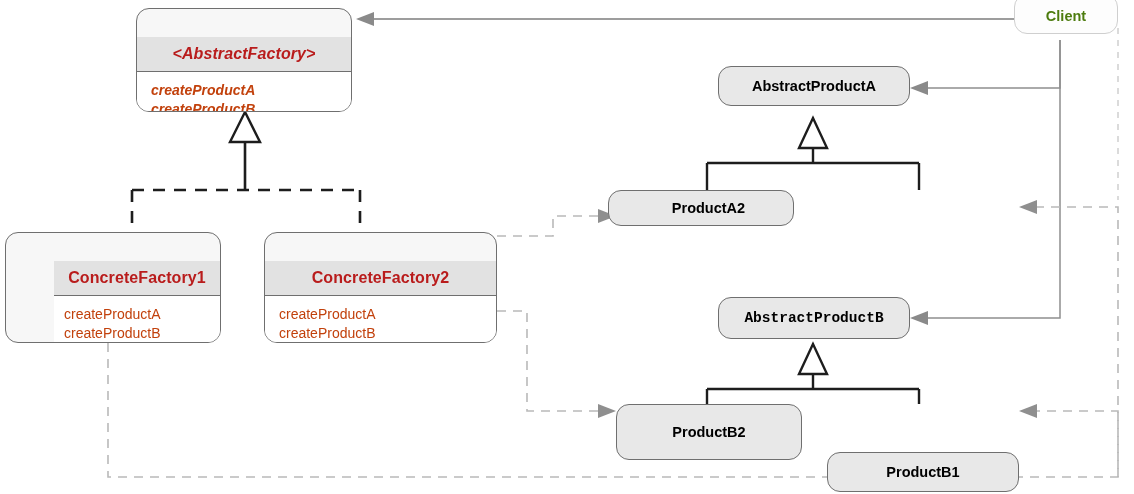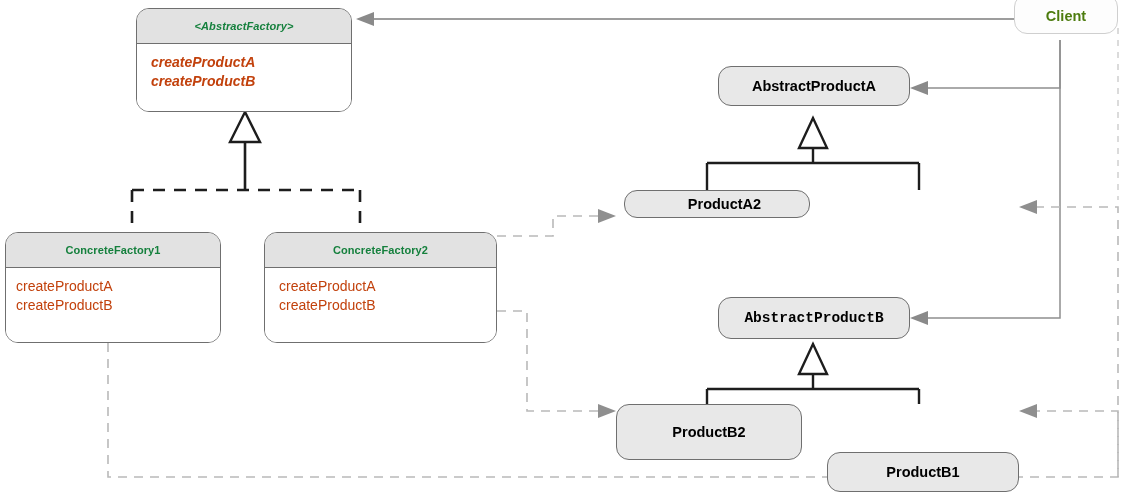--- a/index.html
+++ b/index.html
@@ -26,28 +26,29 @@
     box-sizing: border-box;
     border: 1.4px solid #6f6f6f;
     border-radius: 13px;
     background: #f7f7f7;
     overflow: hidden;
   }
   .node .hdr {
     box-sizing: border-box;
     width: 100%;
     background: #e2e2e2;
-    color: #15803d;
+    color: #b91c1c;
     font-weight: bold;
-    font-size: 11px;
+    font-size: 16px;
     text-align: center;
     letter-spacing: 0.1px;
     display: flex;
     align-items: center;
     justify-content: center;
+    margin-top: 28px;
   }
   .node .hdr.italic { font-style: italic; }
   .node .body {
     box-sizing: border-box;
     width: 100%;
     background: #ffffff;
     border-top: 1.3px solid #6f6f6f;
     padding: 9px 0 0 14px;
   }
   .node .body .m {
@@ -150,41 +151,41 @@
   </svg>
 
   <div class="node" style="left:136px; top:8px; width:216px; height:104px;">
     <div class="hdr italic" style="height:34px;">&lt;AbstractFactory&gt;</div>
     <div class="body italic" style="height:68px;">
       <div class="m">createProductA</div>
       <div class="m">createProductB</div>
     </div>
   </div>
 
-  <div class="node" style="left:5px; top:232px; width:216px; height:111px;">
+  <div class="node" style="left:5px; top:232px; width:216px; height:111px;padding-left:48px;">
     <div class="hdr" style="height:34px;">ConcreteFactory1</div>
     <div class="body" style="height:75px; padding-left:10px;">
       <div class="m">createProductA</div>
       <div class="m">createProductB</div>
     </div>
   </div>
 
   <div class="node" style="left:264px; top:232px; width:233px; height:111px;">
     <div class="hdr" style="height:34px;">ConcreteFactory2</div>
     <div class="body" style="height:75px; padding-left:14px;">
       <div class="m">createProductA</div>
       <div class="m">createProductB</div>
     </div>
   </div>
 
   <div class="node plain" style="left:718px; top:66px; width:192px; height:40px;">
     <span class="lbl">AbstractProductA</span>
   </div>
 
-  <div class="node plain" style="left:624px; top:190px; width:186px; height:28px;padding-left:15px;">
+  <div class="node plain" style="left:608px; top:190px; width:186px; height:36px;padding-left:15px;">
     <span class="lbl">ProductA2</span>
   </div>
 
 
   <div class="node plain" style="left:718px; top:297px; width:192px; height:42px;font-family:Liberation Mono, monospace;">
     <span class="lbl">AbstractProductB</span>
   </div>
 
   <div class="node plain" style="left:616px; top:404px; width:186px; height:56px;">
     <span class="lbl">ProductB2</span>

